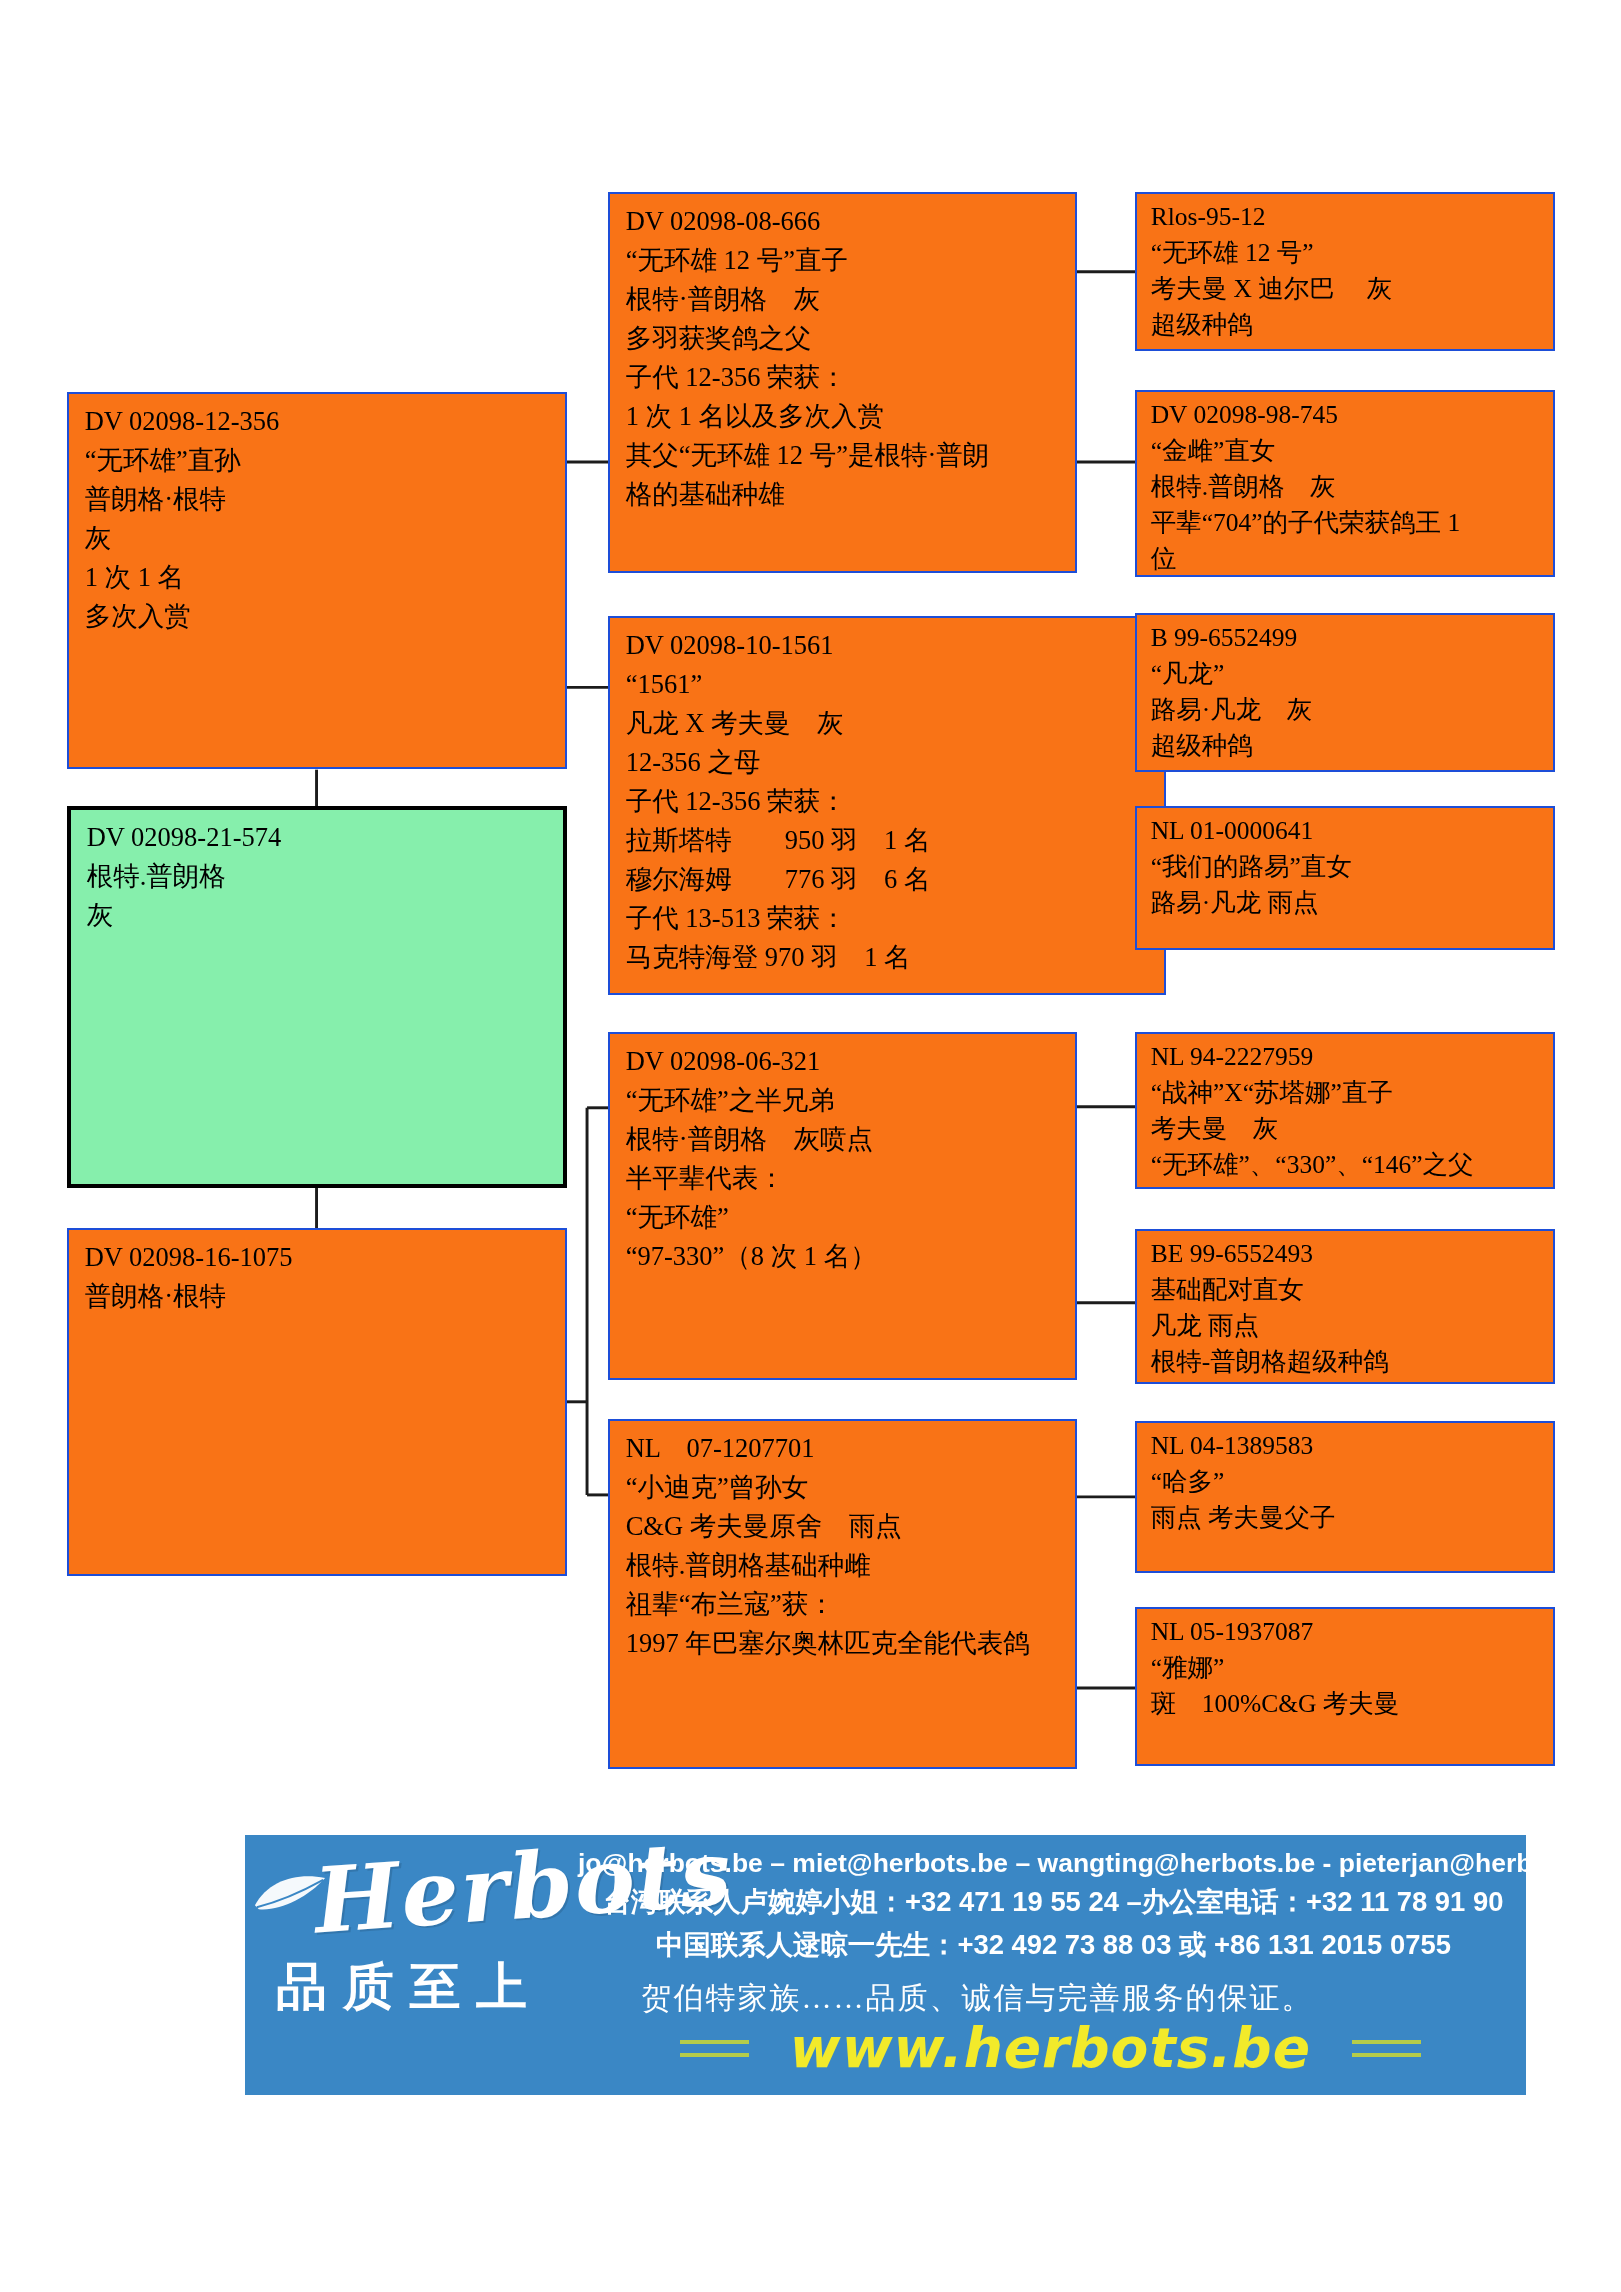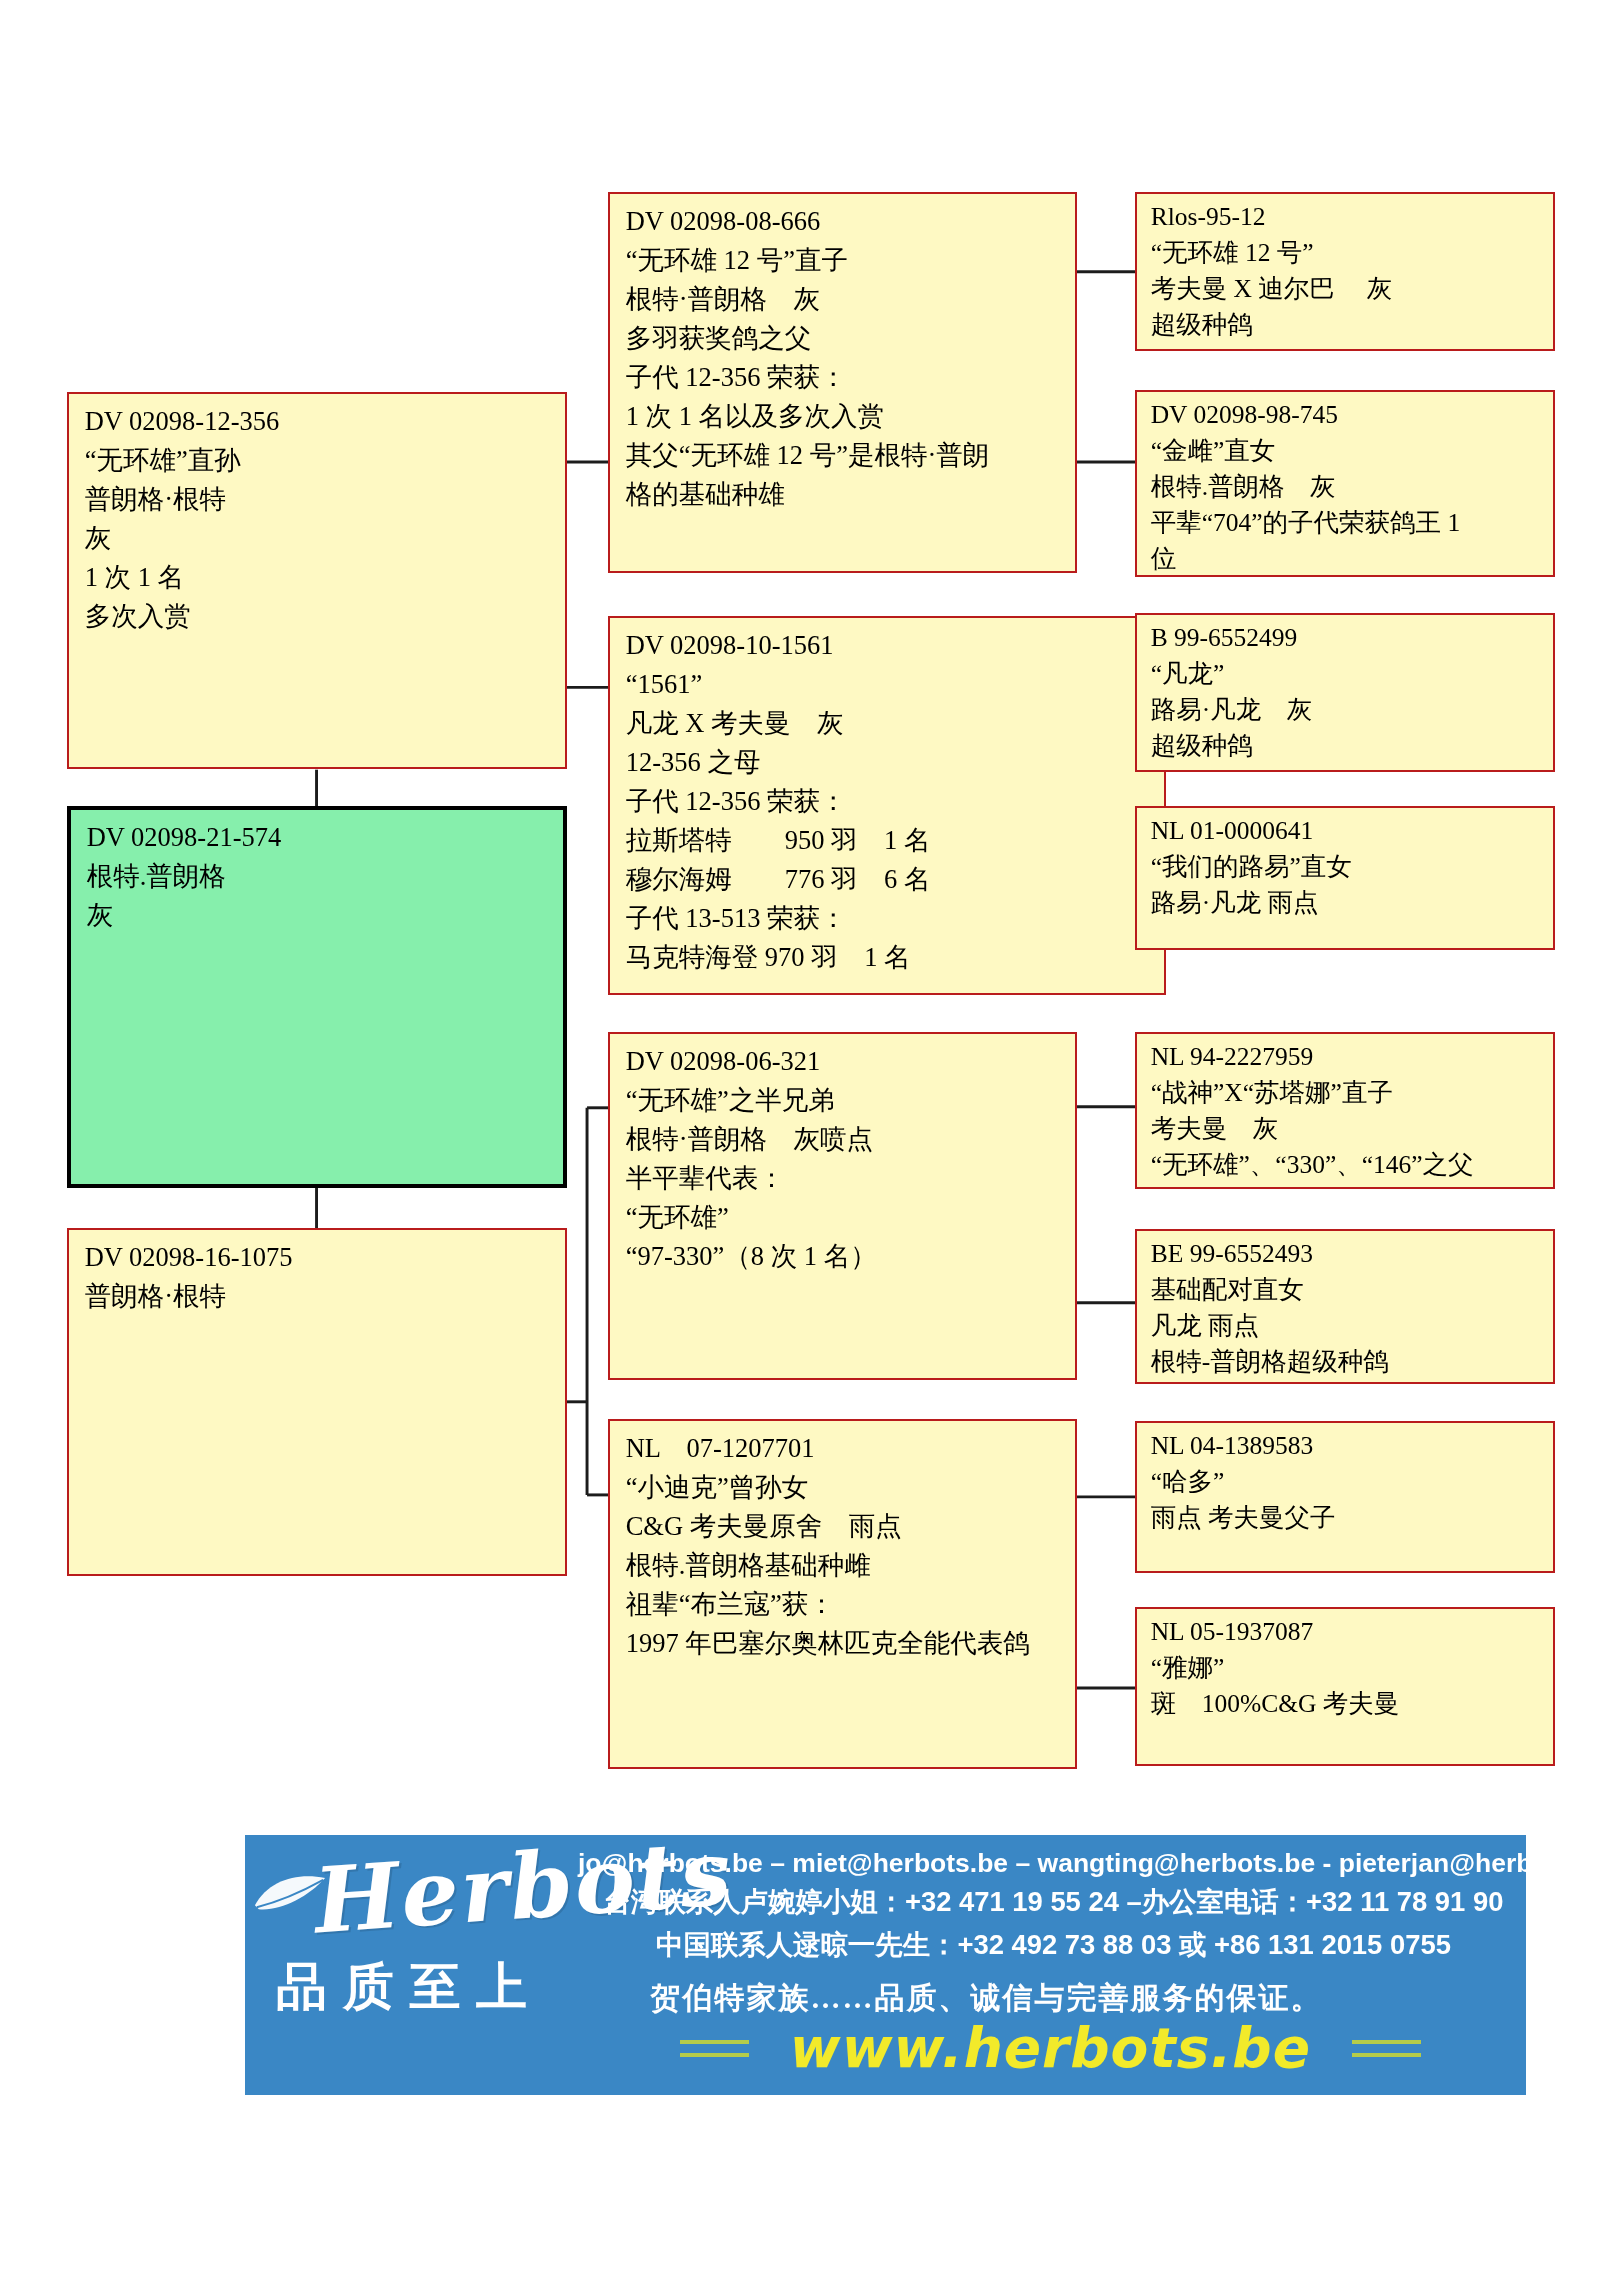--- a/index.html
+++ b/index.html
@@ -1,40 +1,40 @@
 <!DOCTYPE html>
 <html><head>
 <meta charset="utf-8">
 <style>
   html,body{margin:0;padding:0;background:#ffffff;}
   #page{position:relative;width:1621px;height:2293px;background:#ffffff;overflow:hidden;
         font-family:"Liberation Serif","DejaVu Serif",serif;color:#000;}
-  .box{position:absolute;border:2px solid #b91c1c;background:#fef9c3;box-sizing:border-box;
+  .box{position:absolute;border:2px solid #1d4ed8;background:#f97316;box-sizing:border-box;
        padding:7.8px 5.9px 3.9px 15.7px;}
   .box .bl{font-size:26.5px;line-height:39px;white-space:pre-wrap;}
   .box.right-col{padding-top:4.9px;padding-left:13.7px;}
   .box.right-col .bl{font-size:25.5px;line-height:36px;}
   .box.subject{border:4.9px solid #000;background:#86efac;}
   #connectors{position:absolute;left:0;top:0;z-index:0;}
   .box{z-index:1;}
   
   #banner{position:absolute;left:245px;top:1835px;width:1281px;height:260px;
           background:#3a87c5;z-index:1;}
   .logo-script{position:absolute;left:69px;top:2px;font-size:90px;line-height:98px;
           font-style:italic;font-weight:bold;color:#ffffff;
           font-family:"DejaVu Serif",serif;transform:rotate(-4deg);letter-spacing:2px;
           text-shadow:2px 2px 0 rgba(0,0,0,0.12);}
   .logo-sub{position:absolute;left:31px;top:123px;font-size:51px;line-height:59px;
           color:#ffffff;font-weight:bold;letter-spacing:15.7px;}
   .contact{position:absolute;left:333px;top:11.8px;width:951px;text-align:center;color:#ffffff;
           font-family:"Liberation Sans","DejaVu Sans",sans-serif;}
   .contact .c1{font-size:26.5px;line-height:33px;font-weight:bold;white-space:nowrap;}
   .contact .c2,.contact .c3{font-size:27.4px;line-height:43px;font-weight:bold;white-space:nowrap;}
-  .tagline{position:absolute;left:325px;top:143px;width:833px;text-align:center;color:#ffffff;
-          font-size:30px;line-height:39px;font-weight:bold;letter-spacing:2px;white-space:nowrap;}
+  .tagline{position:absolute;left:316px;top:143px;width:833px;text-align:center;color:#ffffff;
+          font-size:30px;line-height:39px;font-weight:normal;letter-spacing:2px;white-space:nowrap;}
   .webrow{position:absolute;left:157px;top:184px;width:1019px;display:flex;
           align-items:center;justify-content:flex-end;gap:41px;}
   .dbl{width:69px;height:17.6px;border-top:4.9px solid #b5cc4a;border-bottom:4.9px solid #b5cc4a;
           box-sizing:border-box;}
   .website{font-family:"DejaVu Sans","Liberation Sans",sans-serif;font-style:italic;
           font-weight:bold;font-size:55px;line-height:59px;color:#f2ea2a;letter-spacing:1px;}
   .feather{position:absolute;left:5.9px;top:33px;}
 </style>
 </head>
 <body>

